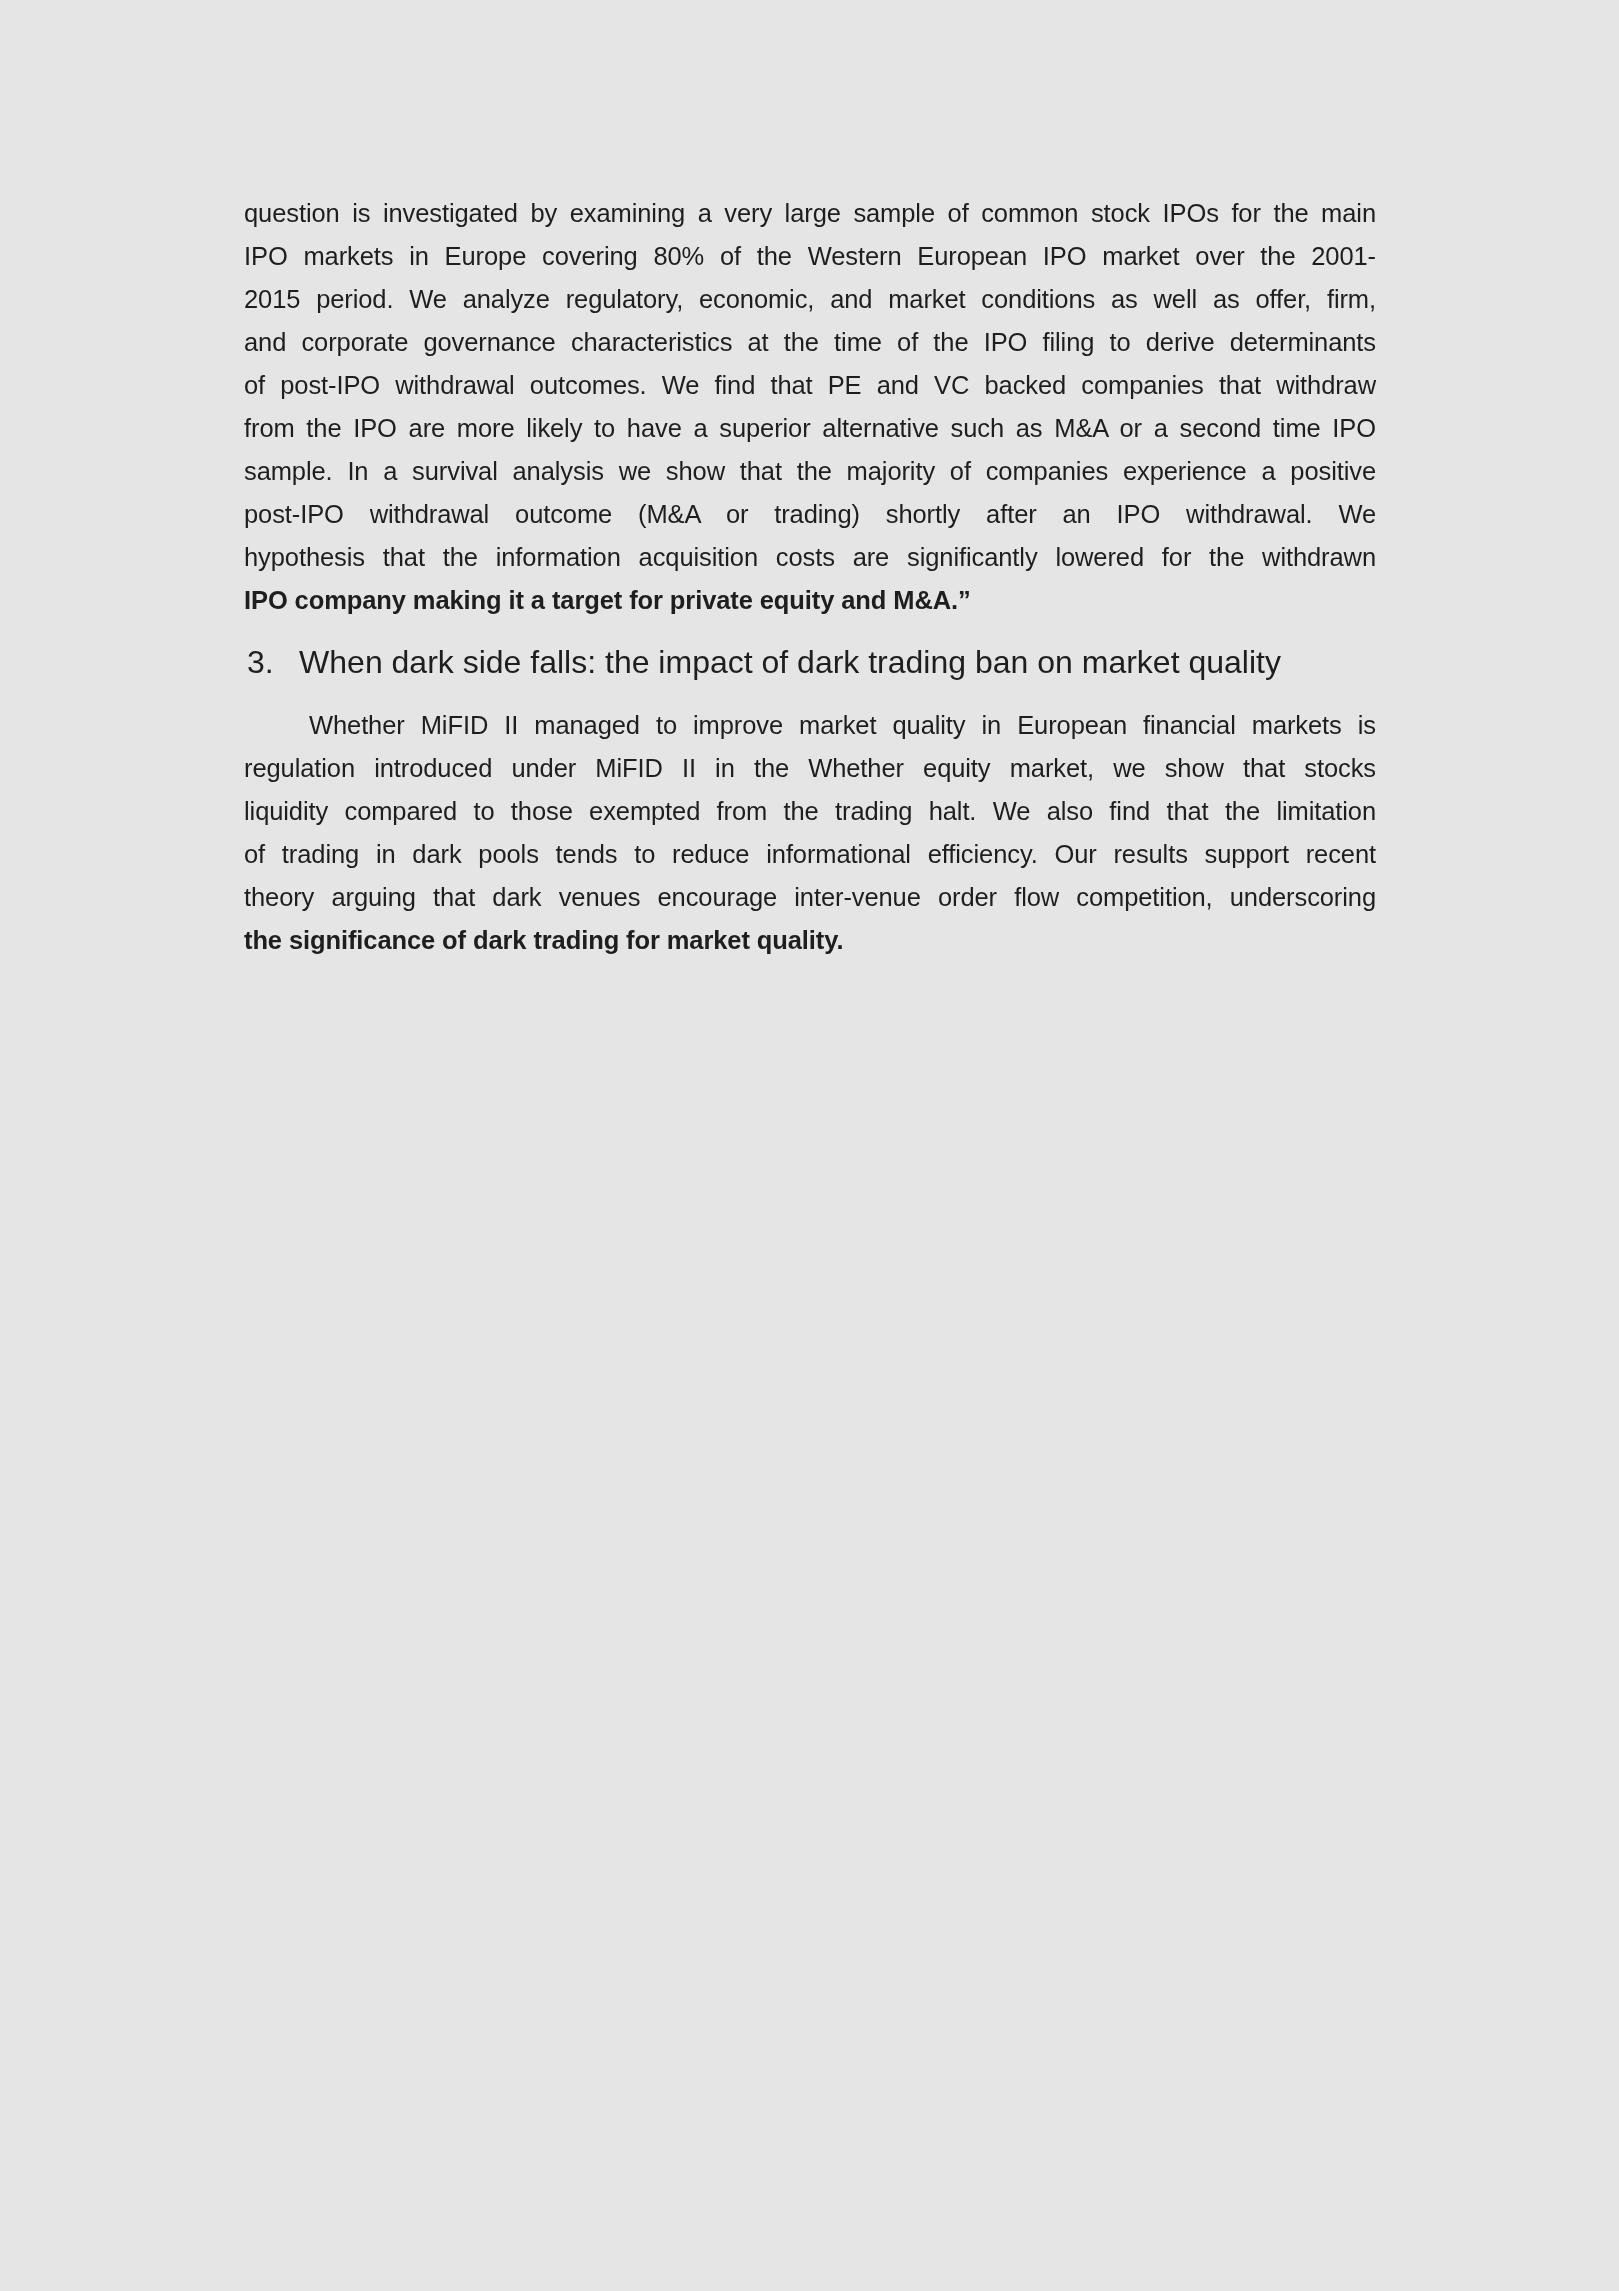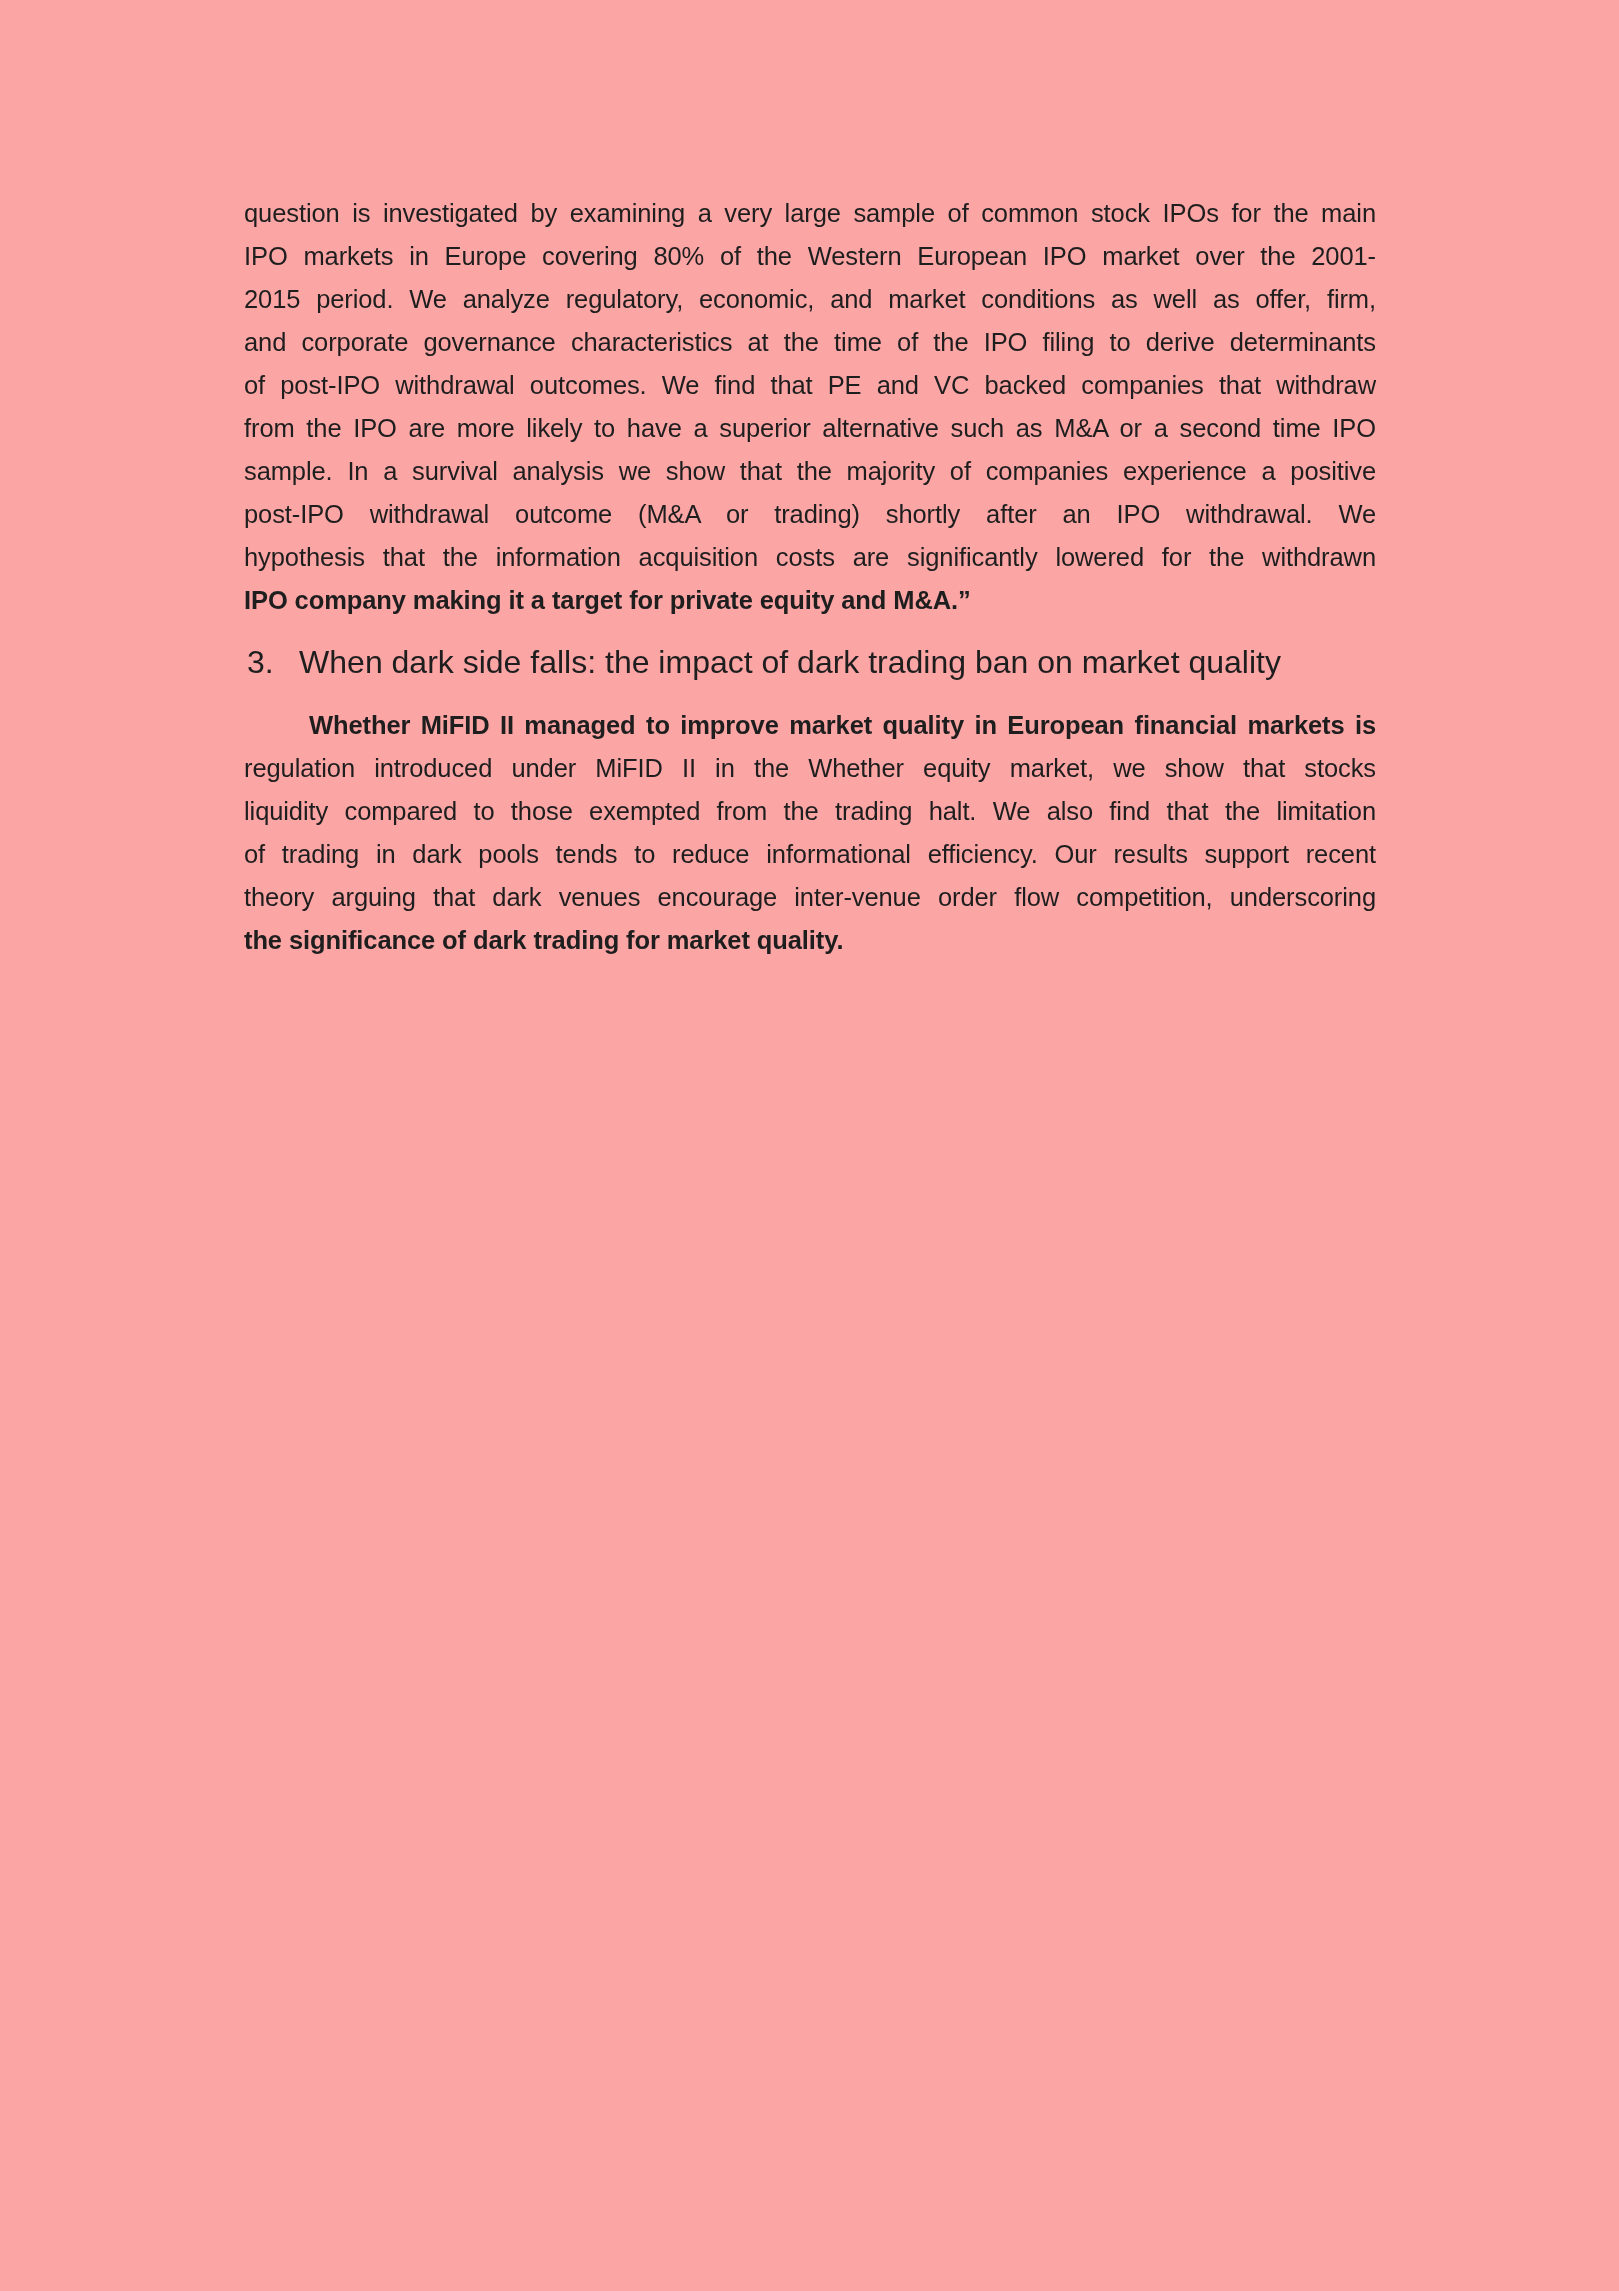--- a/index.html
+++ b/index.html
@@ -4,21 +4,21 @@
 <style>
   html, body {
     margin: 0;
     padding: 0;
     background: #ffffff;
   }
   .page {
     position: relative;
     width: 1619px;
     height: 2292px;
-    background: #fca5a5;
+    background: #e5e5e5;
     overflow: hidden;
     font-family: "Liberation Sans", sans-serif;
     color: #1e1e1e;
   }
   .content {
     position: absolute;
     left: 244px;
     top: 192px;
     width: 1132px;
   }
@@ -35,21 +35,20 @@
     white-space: normal;
     overflow: hidden;
   }
   .line.last {
     text-align: left;
     text-align-last: left;
     font-weight: bold;
   }
   .line.indent {
     text-indent: 65px;
-    font-weight: bold;
   }
   .heading {
     display: flex;
     align-items: baseline;
     margin: 18.6px 0 20.6px 0;
     padding-left: 2.9px;
     font-size: 32px;
     line-height: 43px;
     font-weight: 400;
     color: #1e1e1e;

